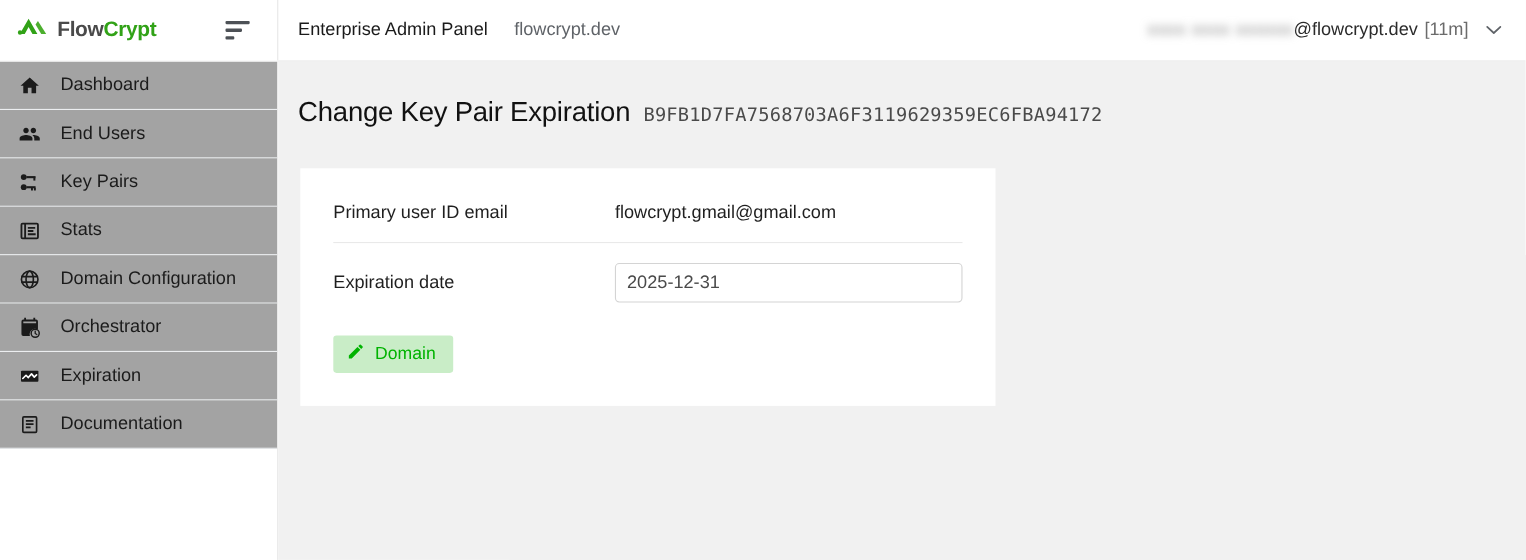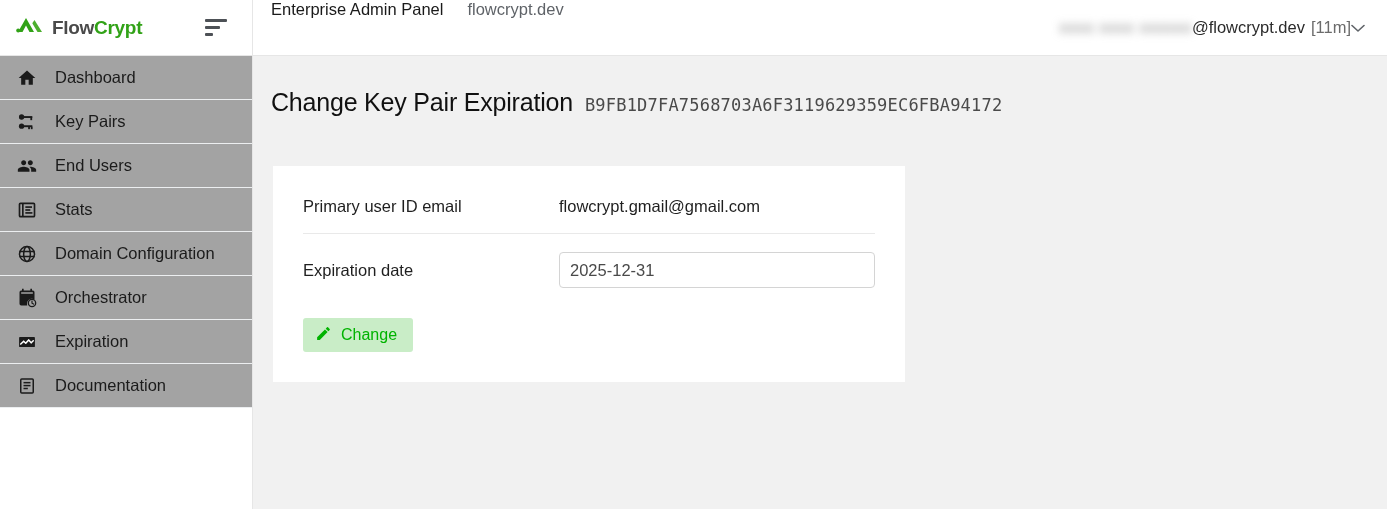--- a/index.html
+++ b/index.html
@@ -66,30 +66,32 @@
     padding-left: 3px;
   }
   .menu-toggle i { display:block; height: 3px; background: #4d5156; border-radius: 1px; }
   .menu-toggle i:nth-child(1){ width: 22px; }
   .menu-toggle i:nth-child(2){ width: 15px; }
   .menu-toggle i:nth-child(3){ width: 8px; }
 
   .topbar-main {
     flex: 1;
     display: flex;
+    align-items: center;
     padding: 0 22px 0 18px;
     justify-content: space-between;
   }
   .crumbs { display: flex; align-items: baseline; gap: 24px; }
   .crumb-title { font-size: 16.5px; color: #1a1a1a; cursor: pointer; }
   .crumb-domain { font-size: 16.5px; color: #5f6368; cursor: pointer; }
 
   .user-zone {
     display: flex;
     align-items: center;
+    gap: 16px;
     cursor: pointer;
   }
   .user-label {
     font-size: 16.5px;
     color: #2b2b2b;
     display: flex;
     align-items: baseline;
     white-space: nowrap;
   }
   .user-blur {
@@ -158,21 +160,21 @@
   .page-fingerprint {
     font-family: "DejaVu Sans Mono", "Liberation Mono", monospace;
     font-size: 17px;
     color: #4a4a4a;
     letter-spacing: 0.2px;
   }
 
   .card {
     position: absolute;
     left: 20px;
-    top: 110px;
+    top: 97px;
     width: 632px;
     background: #ffffff;
     padding: 24px 30px 30px 30px;
   }
 
   .form-row {
     display: flex;
     align-items: center;
     min-height: 44px;
   }
@@ -278,43 +280,43 @@
           <svg width="20" height="20" viewBox="0 0 24 24" fill="#1b1b1b">
               <path d="M10 20v-6h4v6h5v-8h3L12 3 2 12h3v8z"></path>
             </svg>
         </span>
         <span class="nav-label">Dashboard</span>
       </div>
 
       <div class="nav-item">
         <span class="nav-icon">
           <svg width="20" height="20" viewBox="0 0 24 24" fill="#1b1b1b">
+              <path d="M16 11c1.66 0 2.99-1.34 2.99-3S17.66 5 16 5s-3 1.34-3 3 1.34 3 3 3zm-8 0c1.66 0 2.99-1.34 2.99-3S9.66 5 8 5 5 6.34 5 8s1.34 3 3 3zm0 2c-2.33 0-7 1.17-7 3.5V19h14v-2.5C15 14.17 10.33 13 8 13zm8 0c-.29 0-.62.02-.97.05 1.16.84 1.97 1.97 1.97 3.45V19h6v-2.5c0-2.33-4.67-3.5-7-3.5z"></path>
+            </svg>
+        </span>
+        <span class="nav-label">End Users</span>
+      </div>
+
+      <div class="nav-item">
+        <span class="nav-icon">
+          <svg width="20" height="20" viewBox="0 0 24 24" fill="#1b1b1b">
             <circle cx="5.5" cy="6" r="3.2"></circle>
               <rect x="8.4" y="4.9" width="10" height="2.3"></rect>
               <rect x="16" y="6.6" width="2.2" height="3.2"></rect>
             <circle cx="5.5" cy="17" r="3.2"></circle>
               <rect x="8.4" y="15.9" width="10" height="2.3"></rect>
               <rect x="13.4" y="17.6" width="2.1" height="3"></rect>
               <rect x="16.6" y="17.6" width="2.1" height="3"></rect>
           </svg>
         </span>
         <span class="nav-label">Key Pairs</span>
       </div>
 
       <div class="nav-item">
         <span class="nav-icon">
-          <svg width="20" height="20" viewBox="0 0 24 24" fill="#1b1b1b">
-              <path d="M16 11c1.66 0 2.99-1.34 2.99-3S17.66 5 16 5s-3 1.34-3 3 1.34 3 3 3zm-8 0c1.66 0 2.99-1.34 2.99-3S9.66 5 8 5 5 6.34 5 8s1.34 3 3 3zm0 2c-2.33 0-7 1.17-7 3.5V19h14v-2.5C15 14.17 10.33 13 8 13zm8 0c-.29 0-.62.02-.97.05 1.16.84 1.97 1.97 1.97 3.45V19h6v-2.5c0-2.33-4.67-3.5-7-3.5z"></path>
-            </svg>
-        </span>
-        <span class="nav-label">End Users</span>
-      </div>
-
-      <div class="nav-item">
-        <span class="nav-icon">
           <svg width="20" height="20" viewBox="0 0 24 24" fill="none" stroke="#1b1b1b" stroke-width="2">
             <rect x="3" y="4" width="18" height="16" rx="1.2"></rect>
             <line x1="7" y1="4" x2="7" y2="20"></line>
             <line x1="10" y1="8.5" x2="18" y2="8.5"></line>
             <line x1="10" y1="12" x2="16" y2="12"></line>
             <line x1="10" y1="15.5" x2="18.5" y2="15.5"></line>
           </svg>
         </span>
         <span class="nav-label">Stats</span>
       </div>
@@ -384,19 +386,19 @@
           <div class="form-label">Expiration date</div>
           <input class="date-input" type="text" value="2025-12-31" style="">
         </div>
 
         <button class="btn-change">
           <span>
             <svg width="17" height="17" viewBox="0 0 24 24" fill="#00b300">
                 <path d="M3 17.25V21h3.75L17.81 9.94l-3.75-3.75L3 17.25zM20.71 7.04a1 1 0 0 0 0-1.41l-2.34-2.34a1 1 0 0 0-1.41 0l-1.83 1.83 3.75 3.75 1.83-1.83z"></path>
               </svg>
           </span>
-          <span>Change</span>
+          <span>Domain</span>
         </button>
 
       </section>
     </main>
   </div>
 </div>
 
 </body></html>

